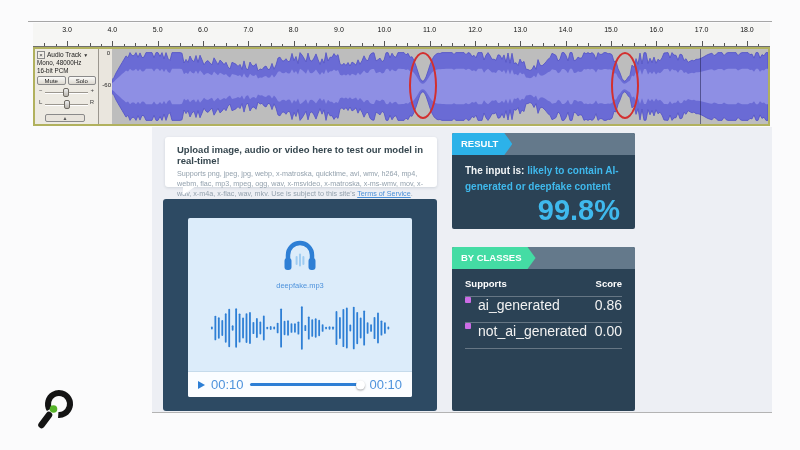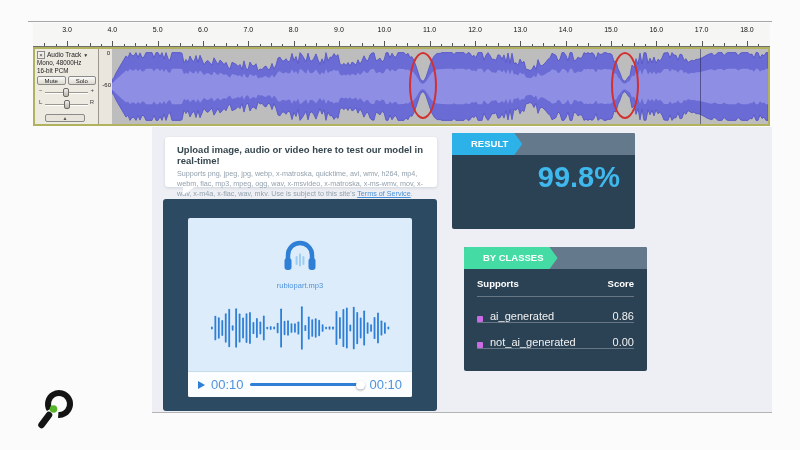--- a/index.html
+++ b/index.html
@@ -53,33 +53,33 @@
   .bars-wrap{margin-top:14px;height:48px;}
   .player-controls{position:absolute;left:0;right:0;bottom:0;height:26px;background:#fbfdff;border-top:1px solid #c6dbeb;display:flex;align-items:center;padding:0 10px;gap:6px;}
   .play-btn{width:0;height:0;border-left:7px solid #2e7fd5;border-top:4.5px solid transparent;border-bottom:4.5px solid transparent;cursor:pointer;}
   .ptime{font-size:13px;color:#4f93dc;white-space:nowrap;}
   .progress{flex:1;position:relative;height:2.5px;background:#2e7fd5;border-radius:2px;cursor:pointer;}
   .knob{position:absolute;right:-2px;top:50%;transform:translateY(-50%);width:9px;height:9px;background:#fff;border-radius:50%;box-shadow:0 1px 2px rgba(0,0,0,.35);}
 
   
   .dark-panel{position:absolute;left:452px;width:183px;background:#2b4255;border-radius:2px;overflow:hidden;}
   .panel-header{position:relative;height:22px;background:#64798b;}
-  .badge{position:absolute;left:0;top:0;height:22px;line-height:22px;color:#fff;font-size:9.5px;font-weight:bold;padding:0 14px 0 19px;clip-path:polygon(0 0,calc(100% - 8px) 0,100% 50%,calc(100% - 8px) 100%,0 100%);}
+  .badge{position:absolute;left:0;top:0;height:22px;line-height:22px;color:#fff;font-size:9.5px;font-weight:bold;padding:0 14px 0 9px;clip-path:polygon(0 0,calc(100% - 8px) 0,100% 50%,calc(100% - 8px) 100%,0 100%);}
   .badge-blue{background:#2cb2e9;}
   .badge-green{background:#44dca4;}
   .result-panel{top:133px;height:96px;}
   .result-text{padding:8px 13px 0;font-size:10px;font-weight:600;line-height:1.55;}
   .result-prefix{color:#f2f5f7;}
   .result-verdict{color:#3fb9ed;}
-  .result-score{margin-top:6px;padding-right:15px;text-align:right;font-size:29px;font-weight:bold;color:#3fb9ed;}
-  .classes-panel{top:247px;height:124px;margin-left:12px;}
+  .result-score{margin-top:0;padding-right:15px;text-align:right;font-size:29px;font-weight:bold;color:#3fb9ed;}
+  .classes-panel{top:247px;height:164px;}
   .ctable{margin:0 13px;}
   .crow-head{display:flex;justify-content:space-between;align-items:center;padding:9px 0 7px;font-size:9.5px;font-weight:bold;color:#fff;}
   .cdivider{height:1px;background:rgba(255,255,255,.28);}
-  .crow{display:flex;align-items:flex-end;height:25px;font-size:11px;color:#f2f2f2;}
+  .crow{display:flex;align-items:flex-start;height:25px;font-size:14px;color:#f2f2f2;}
   .cbullet{width:6px;height:6px;background:#cb6ce6;border-radius:1px;margin-right:7px;flex:none;}
   .cname{flex:1;text-align:left;}
   .cscore{text-align:right;}
 
   
   .logo{position:absolute;left:34px;top:386px;display:flex;align-items:center;gap:7px;}
   .logo-text{font-size:17px;line-height:19px;font-weight:bold;color:#151515;letter-spacing:-0.2px;}
 </style>
 </head>
 <body>
@@ -226,21 +226,21 @@
       <div class="hp-wrap">
         <svg width="40" height="34" viewBox="0 0 40 34">
           <path d="M8 24 V15 a12 12 0 0 1 24 0 V24" fill="none" stroke="#2e7fd5" stroke-width="4.5" stroke-linecap="round"></path>
           <rect x="4.5" y="18" width="7" height="12" rx="3" fill="#2e7fd5"></rect>
           <rect x="28.5" y="18" width="7" height="12" rx="3" fill="#2e7fd5"></rect>
           <rect x="15.6" y="16" width="2" height="9" rx="1" fill="#9fccf1"></rect>
           <rect x="19" y="13.5" width="2" height="13" rx="1" fill="#9fccf1"></rect>
           <rect x="22.4" y="16" width="2" height="9" rx="1" fill="#9fccf1"></rect>
         </svg>
       </div>
-      <div class="player-filename">rubiopart.mp3</div>
+      <div class="player-filename">deepfake.mp3</div>
       <div class="bars-wrap">
         <svg id="barsvg" width="180" height="48">
             <rect x="1.00" y="22.50" width="1.8" height="3.00" rx="0.9" fill="#2e7fd5"></rect>
             <rect x="4.46" y="11.71" width="1.8" height="24.57" rx="0.9" fill="#2e7fd5"></rect>
             <rect x="7.92" y="13.36" width="1.8" height="21.28" rx="0.9" fill="#2e7fd5"></rect>
             <rect x="11.38" y="16.04" width="1.8" height="15.93" rx="0.9" fill="#2e7fd5"></rect>
             <rect x="14.84" y="9.25" width="1.8" height="29.50" rx="0.9" fill="#2e7fd5"></rect>
             <rect x="18.30" y="4.86" width="1.8" height="38.29" rx="0.9" fill="#2e7fd5"></rect>
             <rect x="21.76" y="21.25" width="1.8" height="5.50" rx="0.9" fill="#2e7fd5"></rect>
             <rect x="25.22" y="4.25" width="1.8" height="39.51" rx="0.9" fill="#2e7fd5"></rect>
@@ -298,20 +298,23 @@
         </div>
         <span class="ptime">00:10</span>
       </div>
     </div>
   </div>
 
   <div class="dark-panel result-panel">
     <div class="panel-header">
       <div class="badge badge-blue">RESULT</div>
     </div>
+    <div class="result-text">
+      <span class="result-prefix">The input is: </span><span class="result-verdict">likely to contain AI-generated or deepfake content</span>
+    </div>
     <div class="result-score">99.8%</div>
   </div>
 
   <div class="dark-panel classes-panel">
     <div class="panel-header">
       <div class="badge badge-green">BY CLASSES</div>
     </div>
     <div class="ctable">
       <div class="crow-head">
         <span>Supports</span>

